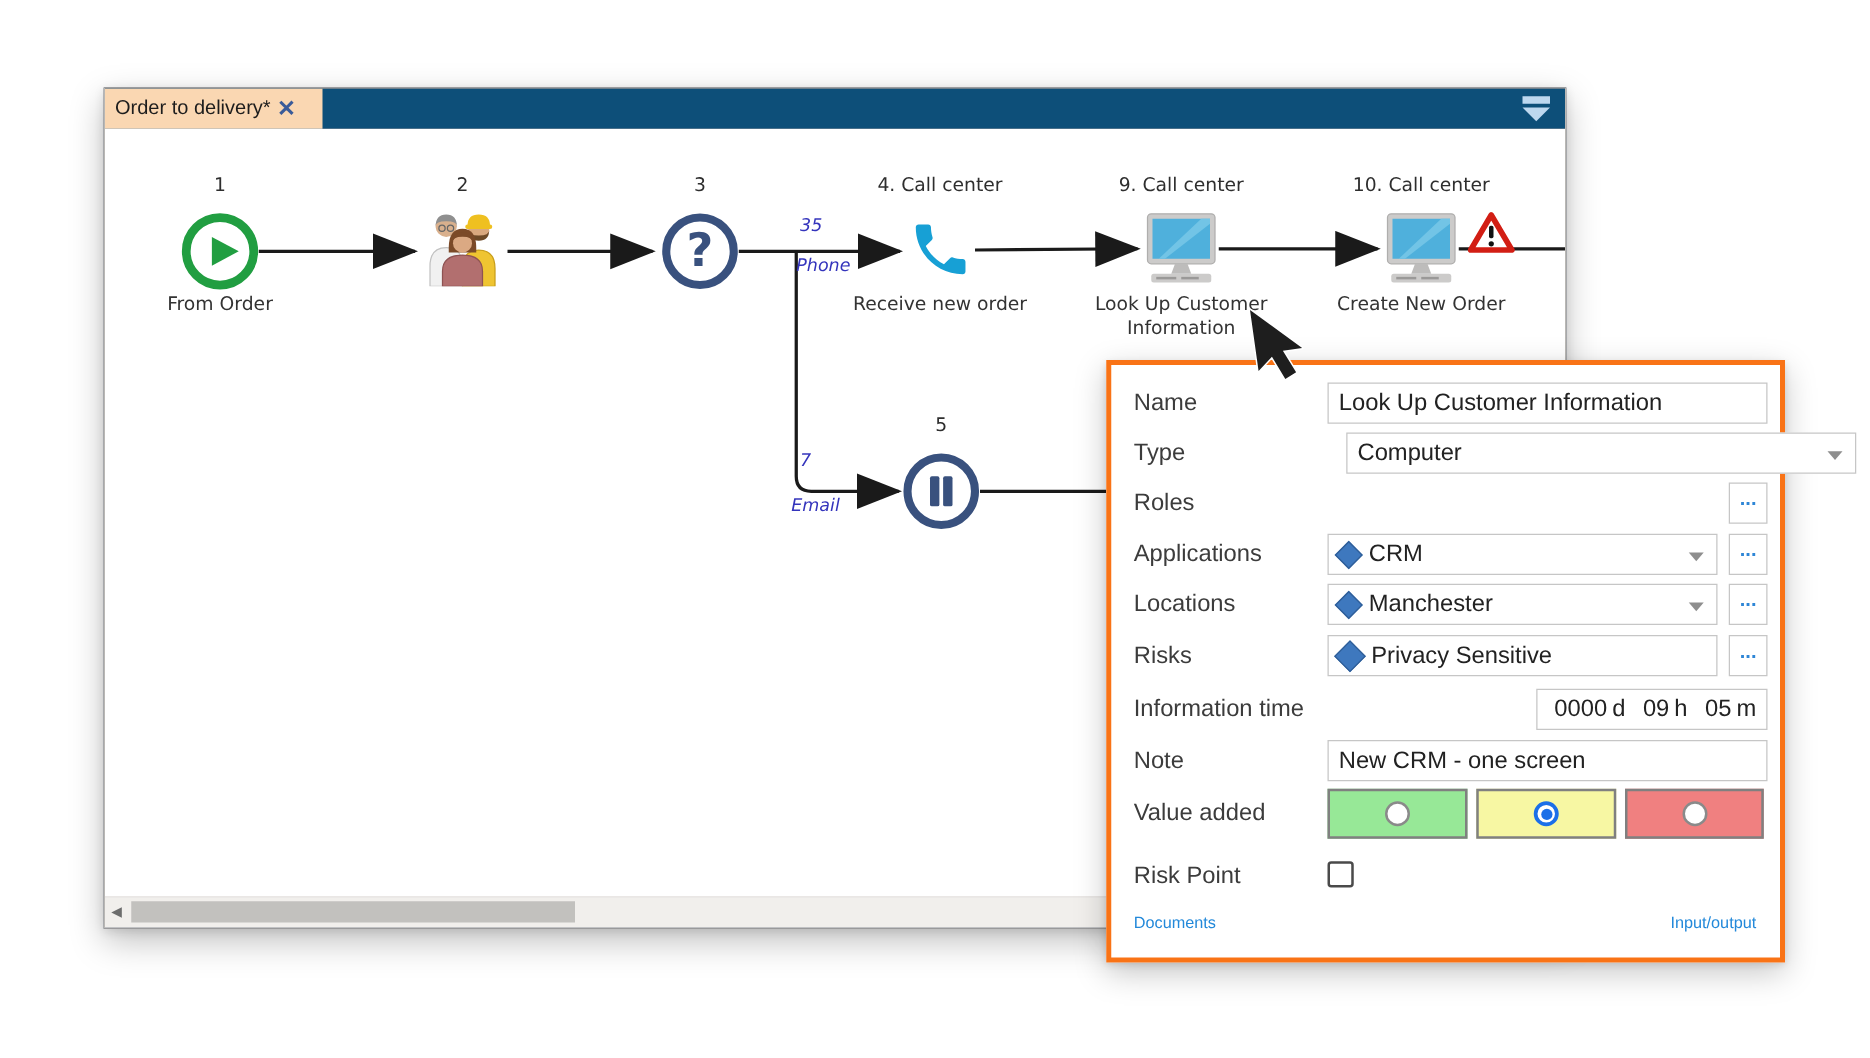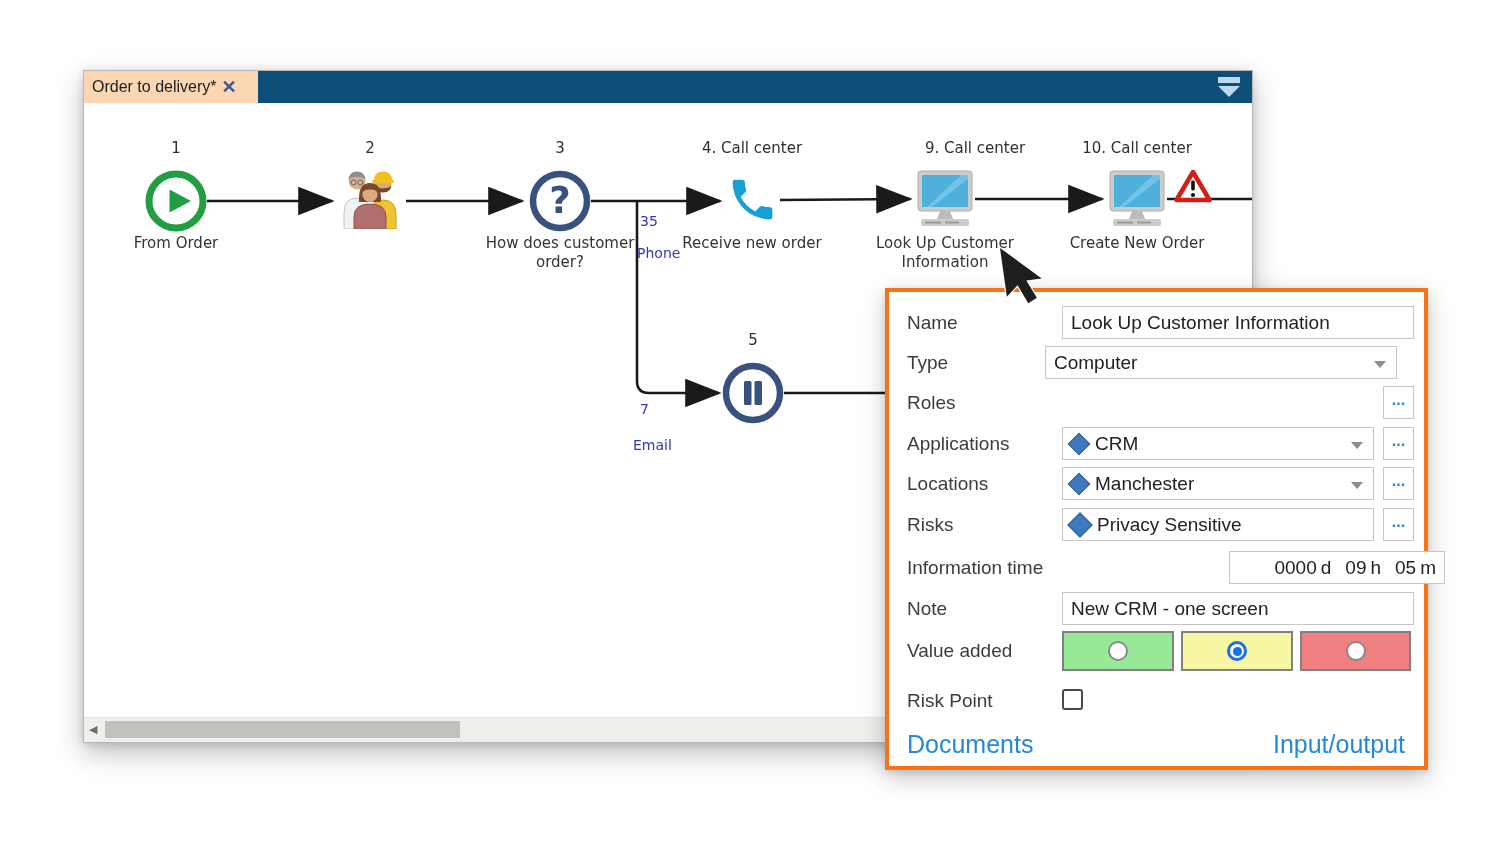--- a/index.html
+++ b/index.html
@@ -22,22 +22,22 @@
   
   .flow-svg{position:absolute;left:0;top:0;}
 
   
   .step{position:absolute;width:190px;margin-left:-95px;text-align:center;}
   .step-number{font-family:"DejaVu Sans",sans-serif;font-size:15px;color:#2e2e2e;}
   .step-label{position:absolute;width:190px;margin-left:-95px;text-align:center;
     font-family:"DejaVu Sans",sans-serif;font-size:15px;line-height:19px;color:#333;}
   .step-icon{position:absolute;}
 
-  .branch-label{position:absolute;font-family:"DejaVu Sans",sans-serif;
-    font-size:14px;color:#3434bc;white-space:nowrap;margin-top:40px;}
+  .branch-label{position:absolute;font-family:"DejaVu Sans",sans-serif;font-style:italic;
+    font-size:14px;color:#3434bc;white-space:nowrap;}
 
   
   .hscroll{position:absolute;left:0;right:0;bottom:0;height:24px;background:#f1efec;border-top:1px solid #e6e4e1;}
   .hscroll .arrow-left{position:absolute;left:5px;top:5px;font-size:11px;color:#6d6d6d;}
   .hscroll .thumb{position:absolute;left:21px;top:3px;width:355px;height:17px;background:#c2c1be;}
 
   
   .panel{position:absolute;left:885px;top:288px;width:543px;height:482px;background:#fff;
     border:4px solid #f97316;box-sizing:border-box;
     box-shadow:0 8px 24px rgba(0,0,0,.22),0 2px 6px rgba(0,0,0,.12);}
@@ -55,21 +55,21 @@
     transform:rotate(45deg);margin-right:8px;flex:0 0 auto;}
   .ptime{justify-content:flex-end;gap:4px;}
   .ptime span{white-space:pre;}
   .vbox{position:absolute;top:0;height:40px;box-sizing:border-box;border:2px solid #808080;
     display:flex;align-items:center;justify-content:center;}
   .radio{width:20px;height:20px;border-radius:50%;background:#fff;border:2px solid #8a8a8a;box-sizing:border-box;}
   .radio.selected{border:3px solid #1b6fe8;display:flex;align-items:center;justify-content:center;}
   .radio.selected::after{content:"";width:9px;height:9px;border-radius:50%;background:#1b6fe8;}
   .checkbox{position:absolute;left:173px;top:5px;width:21px;height:21px;box-sizing:border-box;
     border:2px solid #4a4a4a;border-radius:3px;background:#fff;}
-  .plink{position:absolute;font-size:25px;color:#2389da;white-space:nowrap;}
+  .plink{position:absolute;font-size:13px;color:#2389da;white-space:nowrap;}
 
   .cursor{position:absolute;left:994px;top:245px;pointer-events:none;}
 </style>
 </head>
 <body>
 
 <div class="window">
   <div class="titlebar">
     <div class="tab">
       <span class="tab-title">Order to delivery*</span>
@@ -130,36 +130,35 @@
       <path d="M14,62 L14,50 Q14,37 30,37 Q46,37 46,50 L46,62 Z" fill="#b26f6f" stroke="#8e5252"></path>
     </svg>
 
     <div class="step" style="left:476px;top:36px">
       <div class="step-number">3</div>
     </div>
     <svg class="step-icon" style="left:444px;top:66px" width="64" height="64" viewBox="0 0 64 64">
       <circle cx="32" cy="32" r="27" fill="#fff" stroke="#39517e" stroke-width="6.5"></circle>
       <text x="32" y="44" text-anchor="middle" font-family="DejaVu Sans, sans-serif" font-size="37" font-weight="bold" fill="#39517e">?</text>
     </svg>
-    <div class="step-label" style="left:476px;top:131px">How does customer order?</div>
 
     <div class="branch-label" style="left:556px;top:70px">35</div>
     <div class="branch-label" style="left:553px;top:102px">Phone</div>
     <div class="branch-label" style="left:556px;top:258px">7</div>
     <div class="branch-label" style="left:549px;top:294px">Email</div>
 
     <div class="step" style="left:668px;top:36px">
       <div class="step-number">4. Call center</div>
     </div>
     <svg class="step-icon" style="left:642px;top:70px" width="53" height="53" viewBox="0 0 24 24">
       <path d="M6.62 10.79c1.44 2.83 3.76 5.14 6.59 6.59l2.2-2.2c.27-.27.67-.36 1.02-.24 1.12.37 2.33.57 3.57.57.55 0 1 .45 1 1V20c0 .55-.45 1-1 1-9.39 0-17-7.61-17-17 0-.55.45-1 1-1h3.5c.55 0 1 .45 1 1 0 1.25.2 2.45.57 3.57.11.35.03.74-.25 1.02l-2.2 2.2z" fill="#17a0d5"></path>
     </svg>
     <div class="step-label" style="left:668px;top:131px">Receive new order</div>
 
-    <div class="step" style="left:891px;top:36px">
+    <div class="step" style="left:861px;top:36px">
       <div class="step-number">9. Call center</div>
     </div>
     <svg class="step-icon" style="left:831px;top:67px" width="60" height="58" viewBox="0 0 60 58">
       <rect x="3" y="1" width="54" height="40" rx="3" fill="#cccbca" stroke="#afaead"></rect>
       <rect x="7" y="5" width="46" height="32" fill="#4fb0dc"></rect>
       <polygon points="12,37 46,5 53,5 53,9 17,37" fill="#72c4e6"></polygon>
       <polygon points="25,41 35,41 38,49 22,49" fill="#bdbcbb"></polygon>
       <rect x="6" y="49" width="48" height="7" rx="2" fill="#cccbca"></rect>
       <rect x="10" y="51.5" width="16" height="2" fill="#9a9998"></rect>
       <rect x="30" y="51.5" width="14" height="2" fill="#9a9998"></rect>
@@ -203,21 +202,21 @@
 
 <div class="panel">
 
   <div class="prow" style="top:14px">
     <div class="plabel">Name</div>
     <input class="pfield" style="left: 173px; width: 352px;" value="Look Up Customer Information">
   </div>
 
   <div class="prow" style="top:54px">
     <div class="plabel">Type</div>
-    <div class="pfield combo" style="left:156px;width:352px">
+    <div class="pfield combo" style="left:188px;width:408px">
       <span>Computer</span>
       <span class="tri"></span>
     </div>
   </div>
 
   <div class="prow" style="top:94px">
     <div class="plabel">Roles</div>
     <div class="more-btn" style="left:494px">...</div>
   </div>
 
@@ -245,21 +244,21 @@
     <div class="plabel">Risks</div>
     <div class="pfield" style="left:173px;width:312px">
       <span class="diamond" style="width:16px;height:16px"></span>
       <span>Privacy Sensitive</span>
     </div>
     <div class="more-btn" style="left:494px">...</div>
   </div>
 
   <div class="prow" style="top:259px">
     <div class="plabel">Information time</div>
-    <div class="pfield ptime" style="left:340px;width:216px">
+    <div class="pfield ptime" style="left:340px;width:185px">
       <span>0000</span>
         <span>d</span>
       <span style="width:6px"></span>
       <span>09</span>
         <span>h</span>
       <span style="width:6px"></span>
       <span>05</span>
         <span>m</span>
     </div>
   </div>

